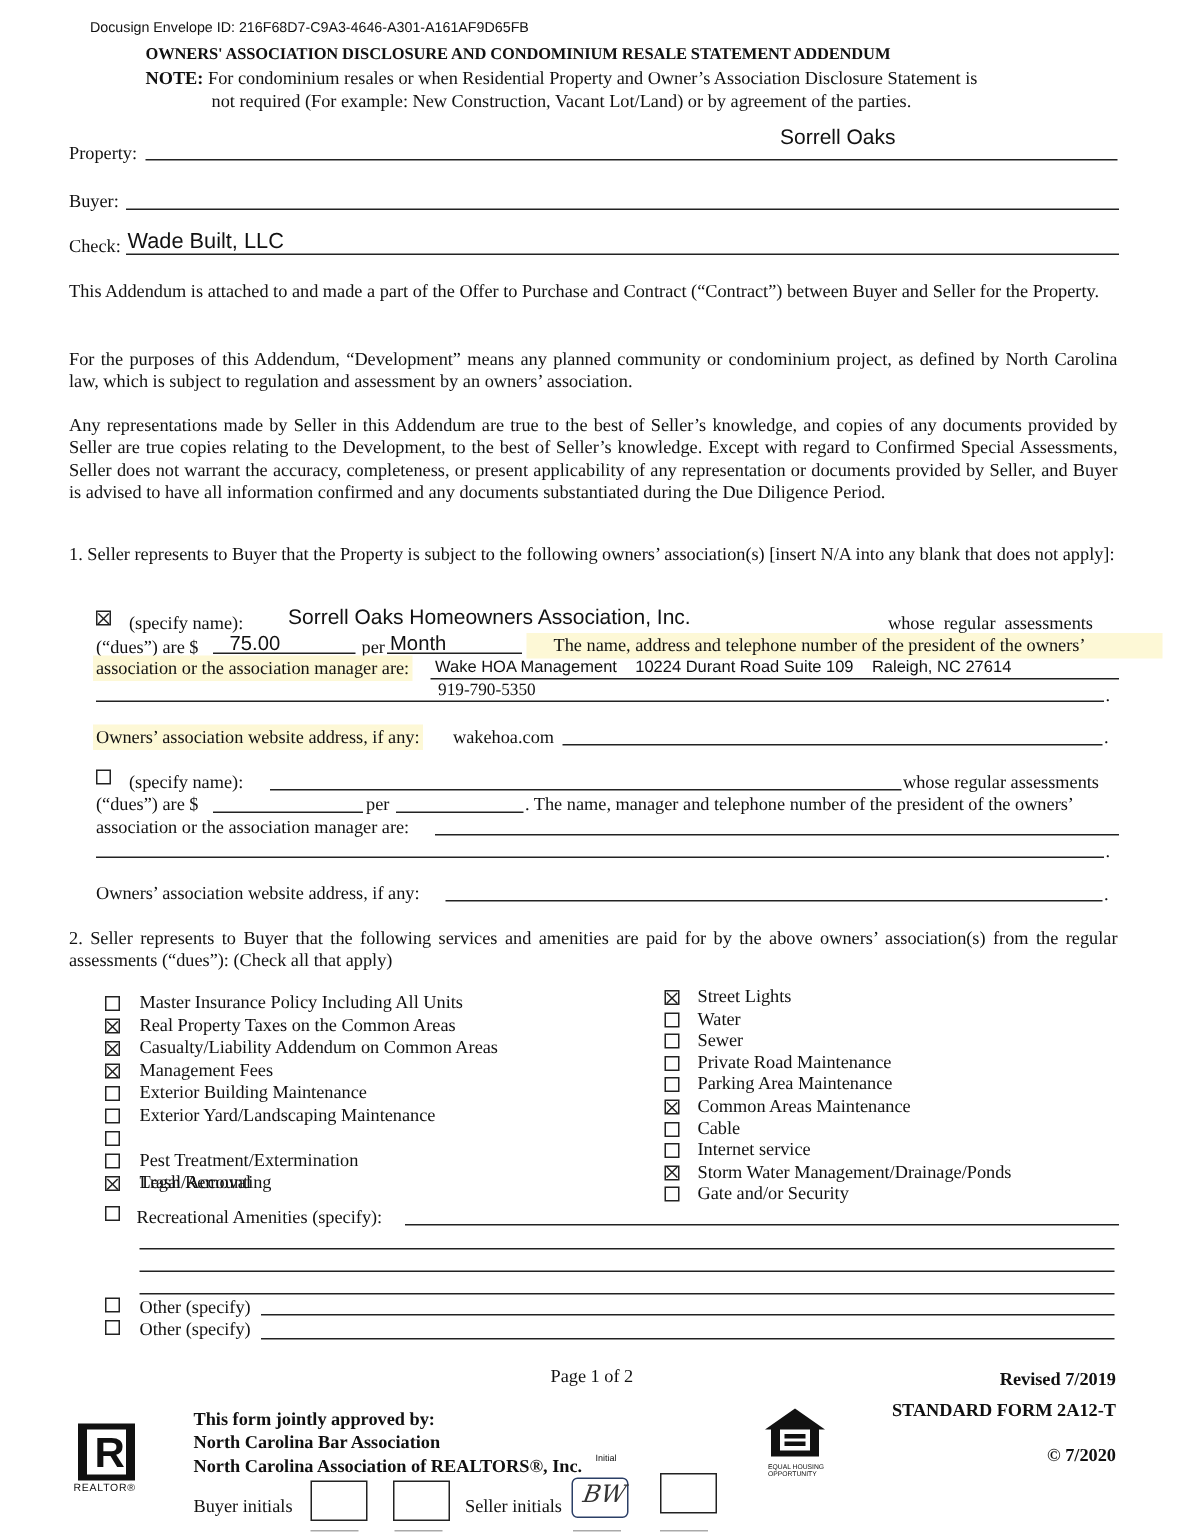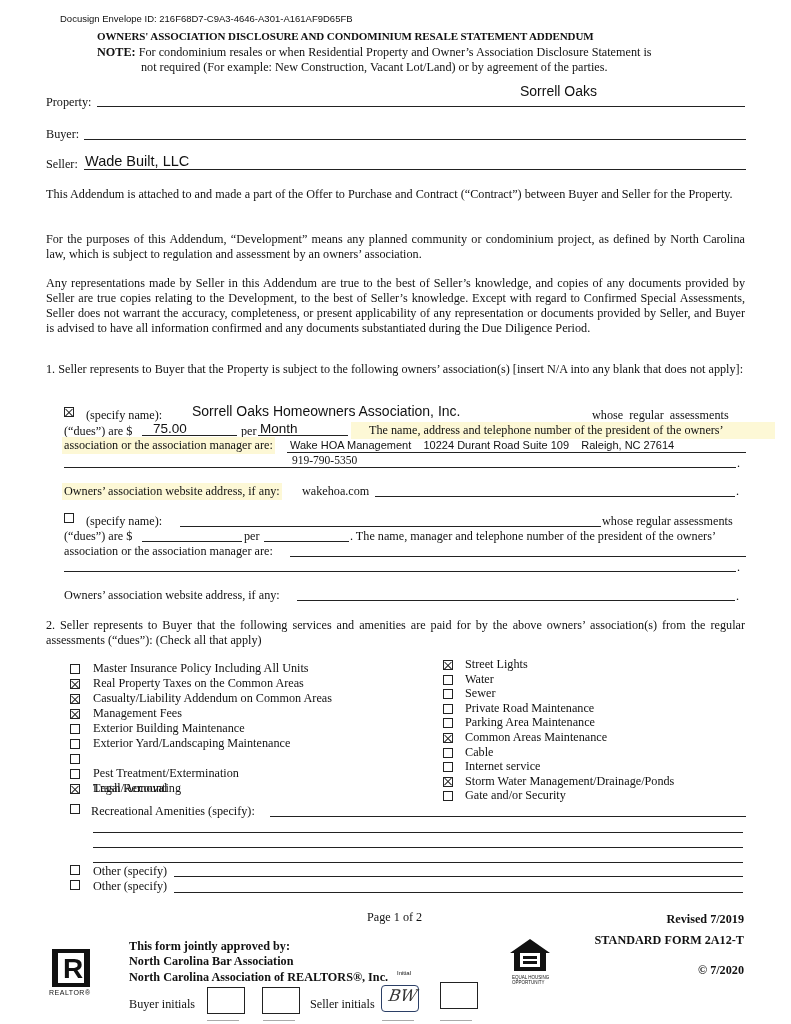--- a/index.html
+++ b/index.html
@@ -31,21 +31,21 @@
 </div>
 <div class="abs" style="left:141px;top:60px;font-size:12.2px;white-space:nowrap;">not required (For example: New Construction, Vacant Lot/Land) or by agreement of the parties.</div>
 
 <div class="abs" style="left:46px;top:95px;">Property:</div>
 <div class="line" style="left:97px;top:106px;width:648px;"></div>
 <div class="abs sans" style="left:520px;top:83px;font-size:14px;">Sorrell Oaks</div>
 
 <div class="abs" style="left:46px;top:127px;">Buyer:</div>
 <div class="line" style="left:84px;top:139px;width:662px;"></div>
 
-<div class="abs" style="left:46px;top:157px;">Seller:</div>
+<div class="abs" style="left:46px;top:157px;">Check:</div>
 <div class="line" style="left:84px;top:169px;width:662px;"></div>
 <div class="abs sans" style="left:85px;top:153px;font-size:14.5px;">Wade Built, LLC</div>
 
 <div class="para" style="top:187px;">This Addendum is attached to and made a part of the Offer to Purchase and Contract (“Contract”) between Buyer and Seller for the Property.</div>
 <div class="para" style="top:232px;">For the purposes of this Addendum, “Development” means any planned community or condominium project, as defined by North Carolina law, which is subject to regulation and assessment by an owners’ association.</div>
 <div class="para" style="top:276px;">Any representations made by Seller in this Addendum are true to the best of Seller’s knowledge, and copies of any documents provided by Seller are true copies relating to the Development, to the best of Seller’s knowledge. Except with regard to Confirmed Special Assessments, Seller does not warrant the accuracy, completeness, or present applicability of any representation or documents provided by Seller, and Buyer is advised to have all information confirmed and any documents substantiated during the Due Diligence Period.</div>
 <div class="para" style="top:362px;">1.  Seller represents to Buyer that the Property is subject to the following owners’ association(s) [insert N/A into any blank that does not apply]:</div>
 
 <div class="cb checked" style="left:64px;top:407px;"></div>
 <div class="abs" style="left:86px;top:408px;">(specify  name):</div>

